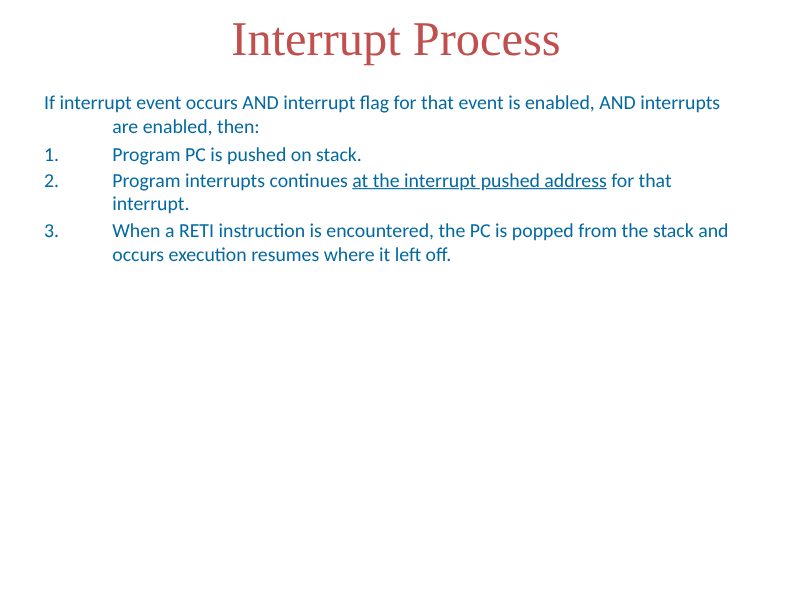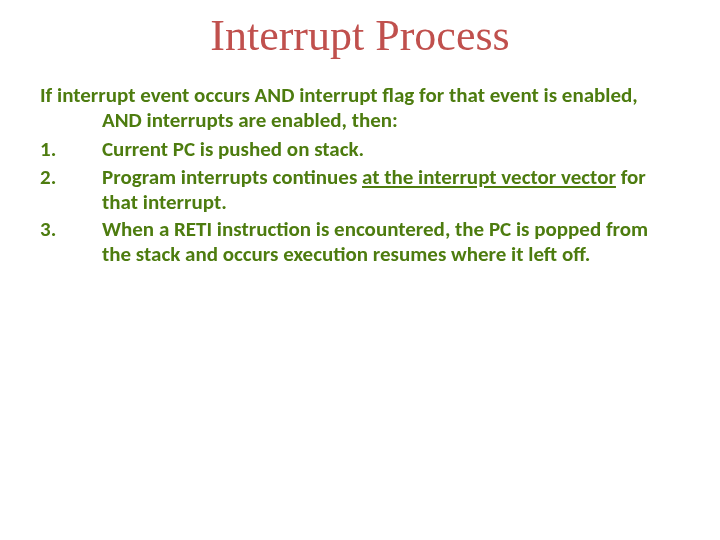--- a/index.html
+++ b/index.html
@@ -21,24 +21,23 @@
   .title {
     font-family: "Comic Sans MS", "Comic Sans", cursive;
     color: #C0504D;
     font-size: 44px;
     text-align: center;
     padding-top: 10px;
     padding-bottom: 22px;
     font-weight: 400;
   }
   .body {
-    font-size: 21px;
+    font-size: 18px;
     line-height: 1.2;
-    color: #4d7c0f;
-    font-weight: bold;
+    color: #0369a1;
   }
   .intro {
     margin: 0 0 4px 0;
     padding-left: 62px;
     text-indent: -62px;
   }
   .list {
     list-style: none;
     padding: 0;
     margin: 0;
@@ -67,26 +66,26 @@
 
   <div class="body">
     <p class="intro">
       <span>If interrupt event occurs AND interrupt flag for that event is</span>
       <span>enabled, AND interrupts are enabled, then:</span>
     </p>
 
     <ol class="list">
       <li>
         <span class="num">1.</span>
-        <span class="txt">Current PC is pushed on stack.</span>
+        <span class="txt">Program PC is pushed on stack.</span>
       </li>
       <li>
         <span class="num">2.</span>
         <span class="txt">
-          <span>Program interrupts continues </span><span class="u">at the interrupt vector vector</span><span> for that interrupt.</span>
+          <span>Program interrupts continues </span><span class="u">at the interrupt pushed address</span><span> for that interrupt.</span>
         </span>
       </li>
       <li>
         <span class="num">3.</span>
         <span class="txt">When a RETI instruction is encountered, the PC is popped from the stack and occurs execution resumes where it left off.</span>
       </li>
     </ol>
   </div>
 </div>
 

